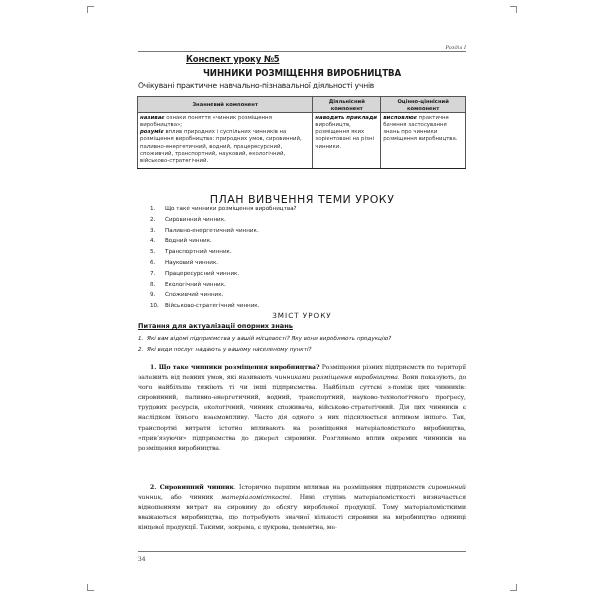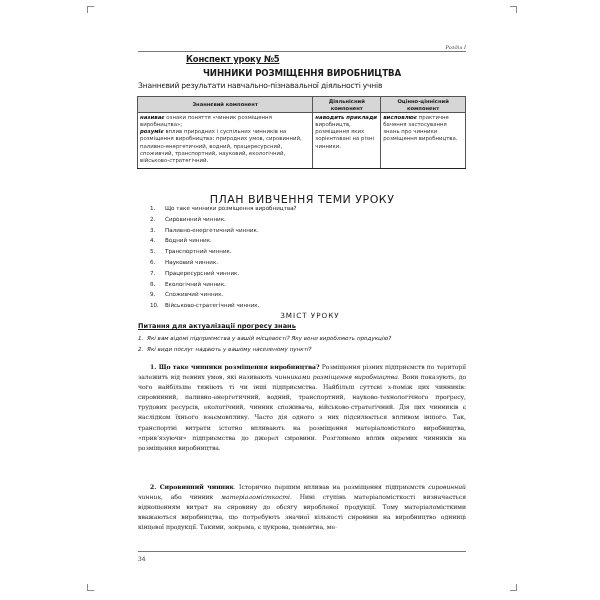--- a/index.html
+++ b/index.html
@@ -26,21 +26,21 @@
   table.results th { background: #d6d6d6; border: 1px solid #555; font-weight: bold; text-align: center; padding: 1px 2px; line-height: 6.6px; font-size: 5.2px; }
   table.results td { border: 1px solid #555; vertical-align: top; padding: 1px 2px 4px 2px; color: #333; }
   table.results tr.body td { border-bottom: 1.5px solid #222; }
   .kw { font-weight: bold; font-style: italic; color: #111; }
 
   .plan-title { position: absolute; top: 193px; left: 0; width: 328px; text-align: center; font-size: 11px; letter-spacing: 0.5px; }
   ol.plan { position: absolute; top: 203px; left: 0; margin: 0; padding: 0; list-style: none; font-size: 5.6px; line-height: 10.8px; color: #222; }
   ol.plan li { position: relative; padding-left: 27px; }
   ol.plan li .num { position: absolute; left: 12px; }
 
-  .content-title { position: absolute; top: 311px; left: 8px; width: 328px; text-align: center; font-size: 7.2px; letter-spacing: 1px; }
+  .content-title { position: absolute; top: 311px; left: 0; width: 328px; text-align: center; font-size: 7.2px; letter-spacing: 1px; }
   .q-title { position: absolute; top: 322px; left: 0; font-weight: bold; font-size: 6.6px; text-decoration: underline; }
   ol.questions { position: absolute; top: 333px; left: 0; margin: 0; padding: 0; list-style: none; font-style: italic; font-size: 5.6px; line-height: 10.5px; color: #222; }
   ol.questions li { position: relative; padding-left: 9px; }
   ol.questions li .num { position: absolute; left: 0; }
 
   .para { position: absolute; left: 0; width: 328px; font-family: "DejaVu Serif", serif; font-size: 6.1px; line-height: 10.1px; text-align: justify; color: #2a2a2a; text-indent: 12px; letter-spacing: -0.05px; }
   .para.p1 { top: 362px; }
   .para.p2 { top: 482px; }
   .para b { color: #111; }
   .para i { color: #222; }
@@ -53,21 +53,21 @@
 
 <div class="crop tl"></div>
 <div class="crop tr"></div>
 <div class="crop bl"></div>
 <div class="crop br"></div>
 
 <div class="page">
   <div class="running-head">Розділ І</div>
   <div class="lesson-label">Конспект уроку №5</div>
   <div class="lesson-title">ЧИННИКИ РОЗМІЩЕННЯ ВИРОБНИЦТВА</div>
-  <div class="expect-title">Знаннєвий результати навчально-пізнавальної діяльності учнів</div>
+  <div class="expect-title">Очікувані практичне навчально-пізнавальної діяльності учнів</div>
 
   <table class="results">
     <colgroup>
         <col style="width:176px">
         <col style="width:68px">
         <col style="width:85px">
       </colgroup>
     <tbody>
         <tr>
       <th>Знаннєвий компонент</th>
@@ -97,21 +97,21 @@
     <li><span class="num">4.</span><span>Водний чинник.</span></li>
     <li><span class="num">5.</span><span>Транспортний чинник.</span></li>
     <li><span class="num">6.</span><span>Науковий чинник.</span></li>
     <li><span class="num">7.</span><span>Працересурсний чинник.</span></li>
     <li><span class="num">8.</span><span>Екологічний чинник.</span></li>
     <li><span class="num">9.</span><span>Споживчий чинник.</span></li>
     <li><span class="num">10.</span><span>Військово-стратегічний чинник.</span></li>
   </ol>
 
   <div class="content-title">ЗМІСТ УРОКУ</div>
-  <div class="q-title">Питання для актуалізації прогресу знань</div>
+  <div class="q-title">Питання для актуалізації опорних знань</div>
   <ol class="questions">
     <li><span class="num">1.</span><span>Які вам відомі підприємства у вашій місцевості? Яку вони виробляють продукцію?</span></li>
     <li><span class="num">2.</span><span>Які види послуг надають у вашому населеному пункті?</span></li>
   </ol>
 
   <div class="para p1"><b>1. Що таке чинники розміщення виробництва?</b><span> Розміщення різних підприємств по території залежить від певних умов, які називають </span><i>чинниками розміщення виробництва</i><span>. Вони показують, до чого найбільше тяжіють ті чи інші підприємства. Найбільш суттєві з-поміж цих чинників: сировинний, паливно-енергетичний, водний, транспортний, науково-технологічного прогресу, трудових ресурсів, екологічний, чинник споживача, військово-стратегічний. Дія цих чинників є наслідком їхнього взаємовпливу. Часто дія одного з них підсилюється впливом іншого. Так, транспортні витрати істотно впливають на розміщення матеріаломісткого виробництва, «прив’язуючи» підприємства до джерел сировини. Розглянемо вплив окремих чинників на розміщення виробництва.</span></div>
 
   <div class="para p2"><b>2. Сировинний чинник</b><span>. Історично першим впливав на розміщення підприємств </span><i>сировинний чинник</i><span>, або чинник </span><i>матеріаломісткості</i><span>. Нині ступінь матеріаломісткості визначається відношенням витрат на сировину до обсягу виробленої продукції. Тому матеріаломісткими вважаються виробництва, що потребують значної кількості сировини на виробництво одиниці кінцевої продукції. Такими, зокрема, є цукрова, цементна, ме-</span></div>
 
   <div class="footer-rule"></div>

